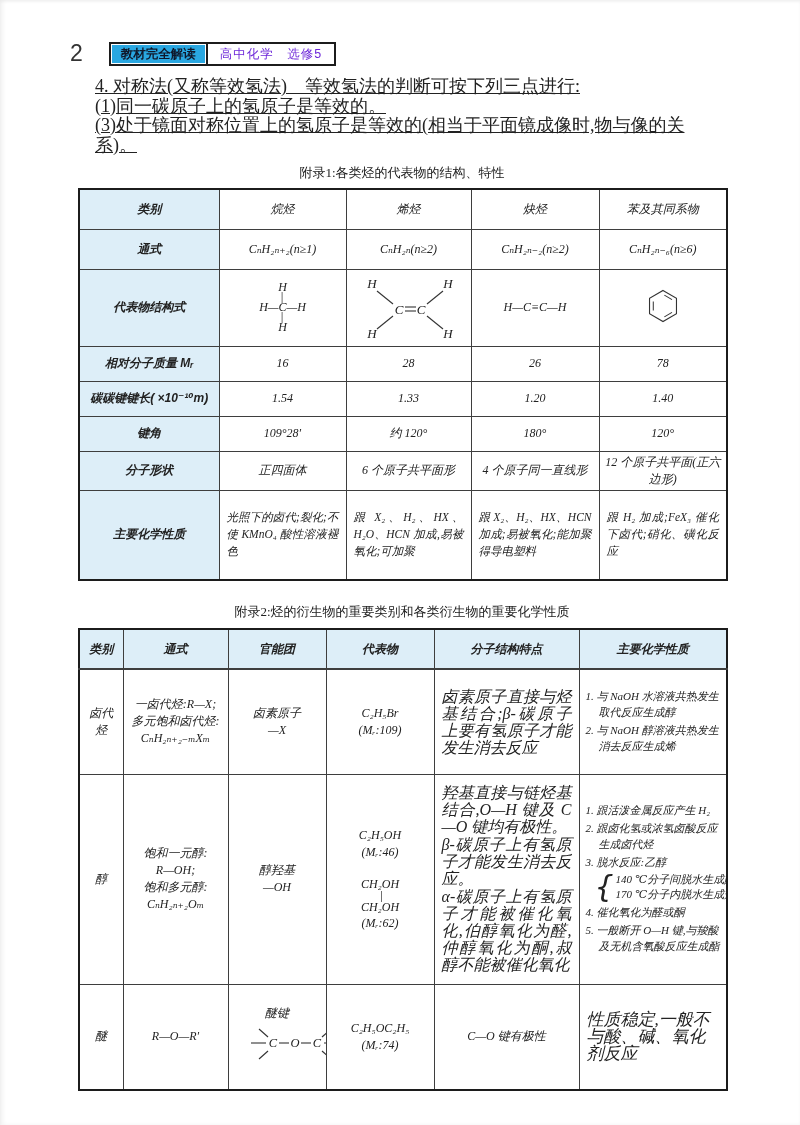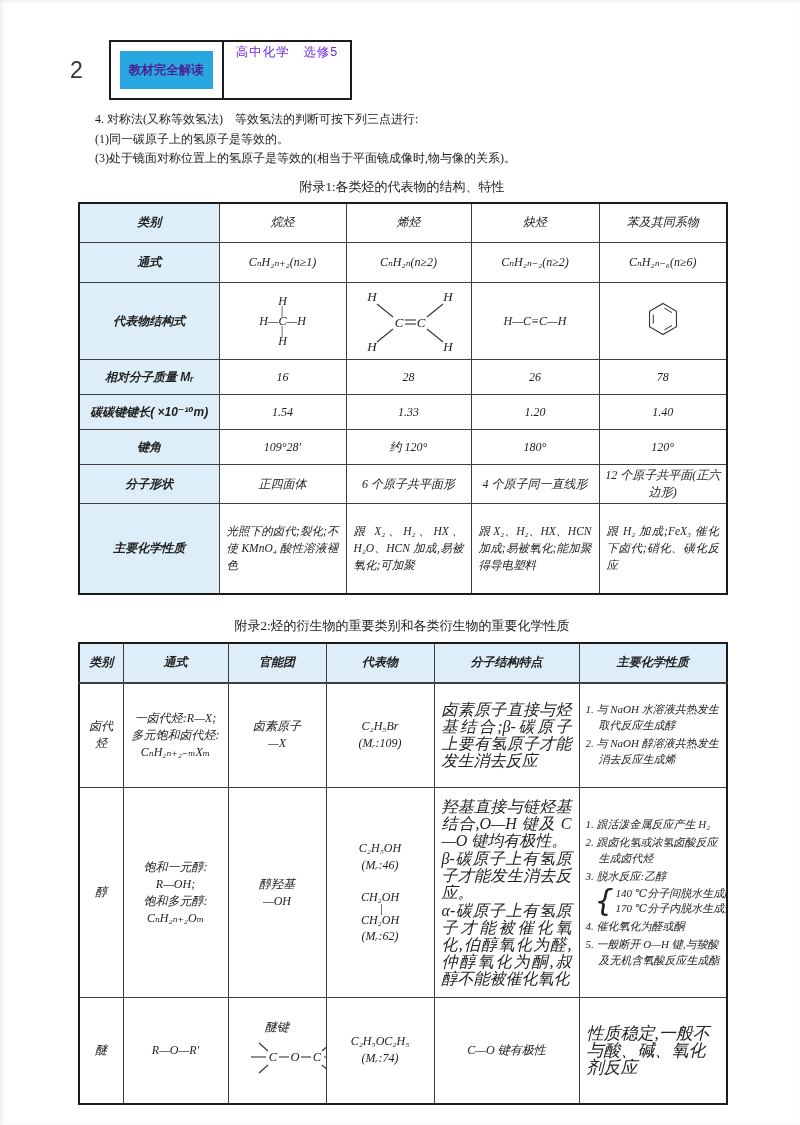--- a/index.html
+++ b/index.html
@@ -5,23 +5,23 @@
   html,body{margin:0;padding:0;background:#ffffff;}
   .page{
     width:800px;height:1125px;background:#fff;box-sizing:border-box;
     padding:40px 74px 0 78px;position:relative;overflow:hidden;
     font-family:"Liberation Serif","DejaVu Serif",serif;color:#222;
     box-shadow:inset 3px 0 4px rgba(0,0,0,0.05), inset 0 2px 3px rgba(0,0,0,0.04);
   }
   .hd{display:flex;align-items:center;gap:26px;margin-left:-8px;margin-bottom:10px;}
   .pagenum{font-family:"Liberation Sans","DejaVu Sans",sans-serif;font-size:23px;color:#333;}
   .badge{display:flex;align-items:stretch;border:2px solid #1c1c1c;background:#fff;font-family:"Liberation Sans","DejaVu Sans",sans-serif;font-size:12.5px;line-height:16px;}
-  .badge-left{background:#29a7e1;color:#4c1d95;font-weight:bold;margin:9px;padding:11px 9px;}
+  .badge-left{background:#29a7e1;color:#0f172a;font-weight:bold;margin:1px;padding:1px 9px;}
   .badge-right{border-left:2px solid #1c1c1c;padding:2px 12px;color:#6d28d9;letter-spacing:1px;}
-  .intro{padding-left:17px;font-size:12px;line-height:19.5px;}
+  .intro{padding-left:17px;font-size:18px;line-height:19.5px;text-decoration:underline;}
   .tbl-title{text-align:center;font-size:13px;margin:9px 0 6px 0;}
   .tbl-title2{text-align:center;font-size:13px;margin:22px 0 7px 0;}
   table{border-collapse:collapse;table-layout:fixed;width:648px;border:2px solid #1c1c1c;font-size:12px;color:#222;font-style:italic;}
   td{border:1px solid #3e3e3e;text-align:center;vertical-align:middle;padding:2px 4px;overflow:hidden;}
   .blue{background:#ddeef8;}
   .hdr{font-family:"Liberation Sans","DejaVu Sans",sans-serif;font-weight:bold;font-size:12px;}
   .hdr-row td{border-bottom-width:2px;}
   .r40{height:40px}.r72{height:72px}.r35{height:35px}.r90{height:90px}
   .r105{height:105px}.r210{height:210px}.r110{height:106px}
   .chem{font-size:11.5px;text-align:justify;text-justify:inter-ideograph;padding:6px 7px;line-height:17px;}

